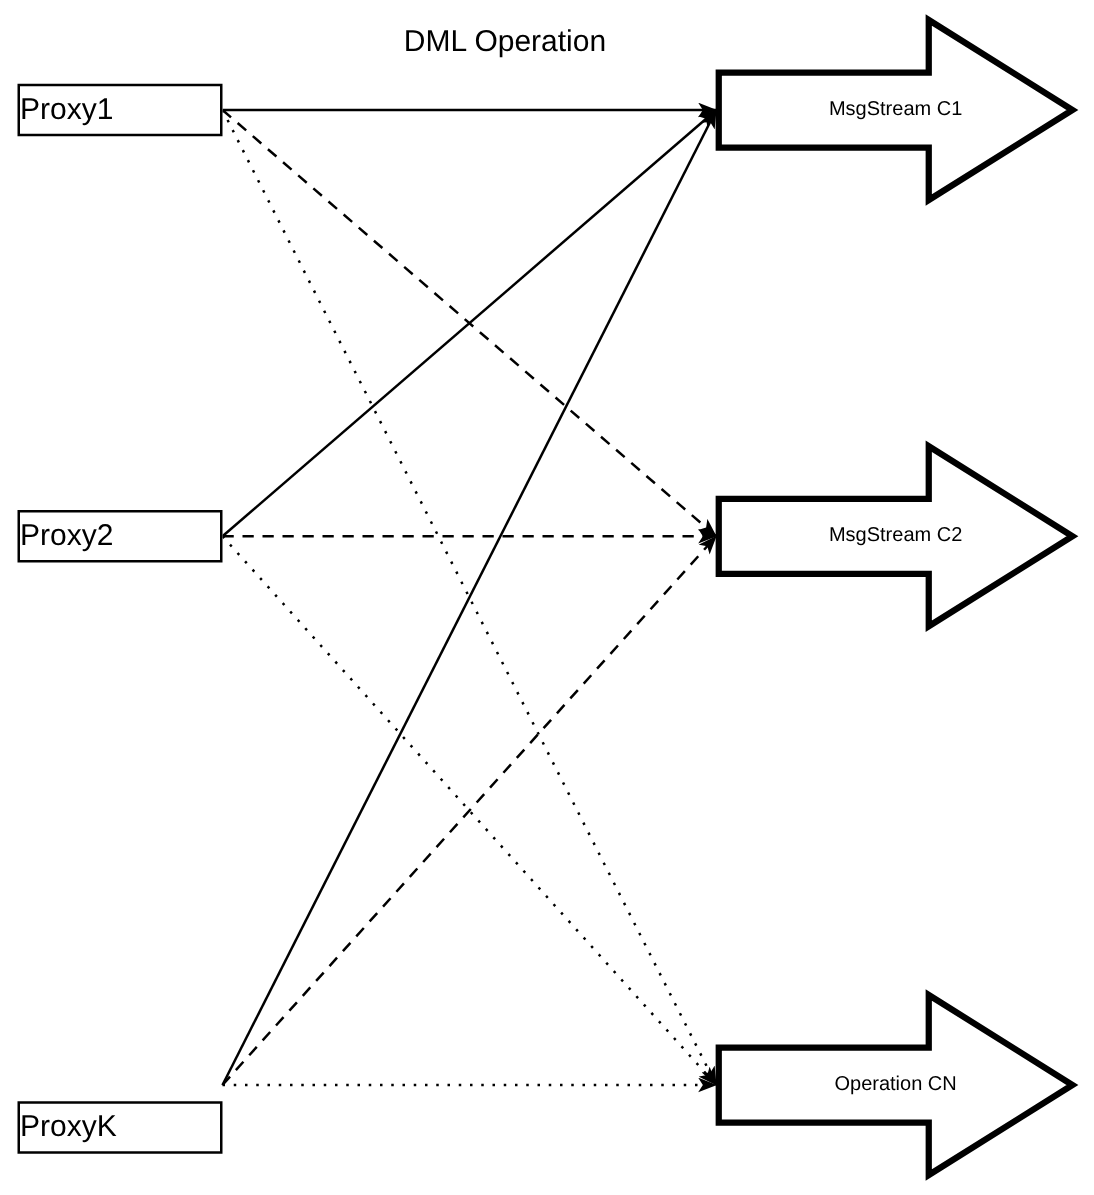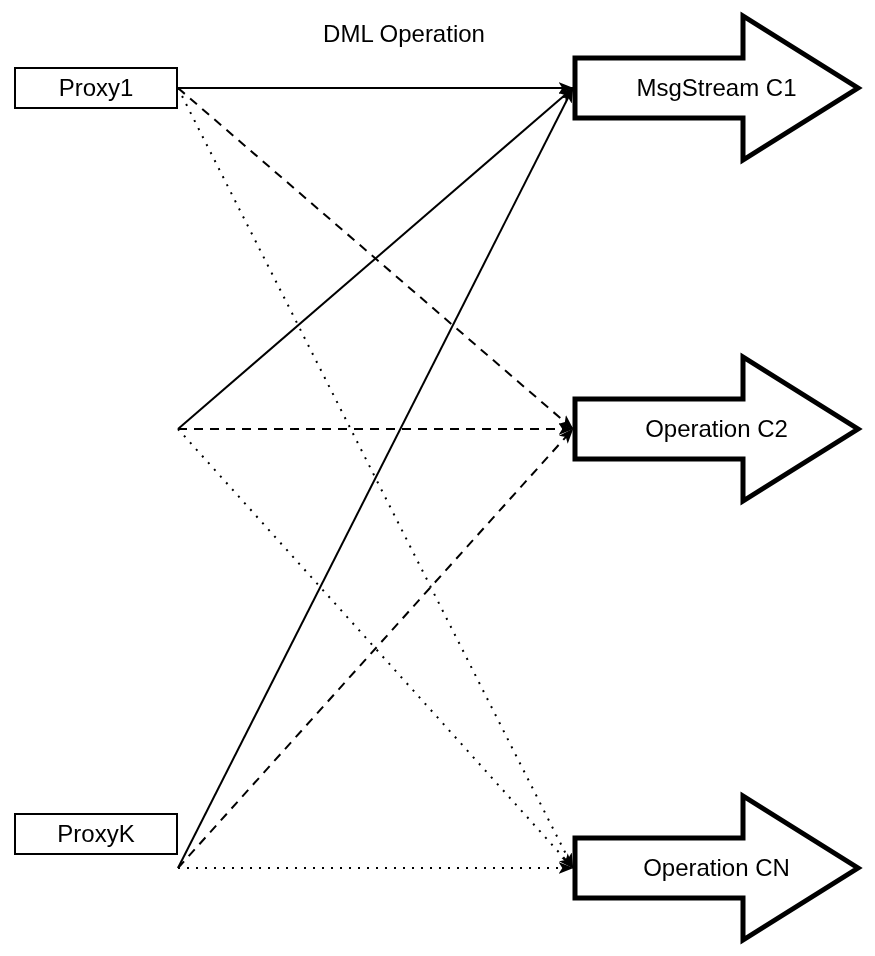--- a/index.html
+++ b/index.html
@@ -32,33 +32,33 @@
   .edge.dotted { stroke-dasharray: 2 7; }
   .node {
     position: absolute;
     left: 14px;
     width: 160px;
     height: 38px;
     background: #ffffff;
     border: 2px solid #000000;
     display: flex;
     align-items: center;
-    justify-content: center;
+    justify-content: flex-start;
     font-size: 24px;
     line-height: 1;
   }
   .stream-label {
     position: absolute;
     left: 575px;
     width: 283px;
     height: 40px;
     display: flex;
     align-items: center;
     justify-content: center;
-    font-size: 24px;
+    font-size: 16px;
     line-height: 1;
     pointer-events: none;
   }
   .title {
     position: absolute;
     left: 244px;
     top: 19px;
     width: 320px;
     text-align: center;
     font-size: 24px;
@@ -96,21 +96,24 @@
       </g>
   </svg>
 
   <div class="title">
     <div>DML Operation</div>
   </div>
 
   <div class="node" style="top:67px">
     <span>Proxy1</span>
   </div>
-  <div class="node" style="top:813px">
+  <div class="node" style="top:408px">
+    <span>Proxy2</span>
+  </div>
+  <div class="node" style="top:881px">
     <span>ProxyK</span>
   </div>
 
   <div class="stream-label" style="top:68px">MsgStream C1</div>
-  <div class="stream-label" style="top:409px">Operation C2</div>
+  <div class="stream-label" style="top:409px">MsgStream C2</div>
   <div class="stream-label" style="top:848px">Operation CN</div>
 
 </div>
 
 </body></html>

